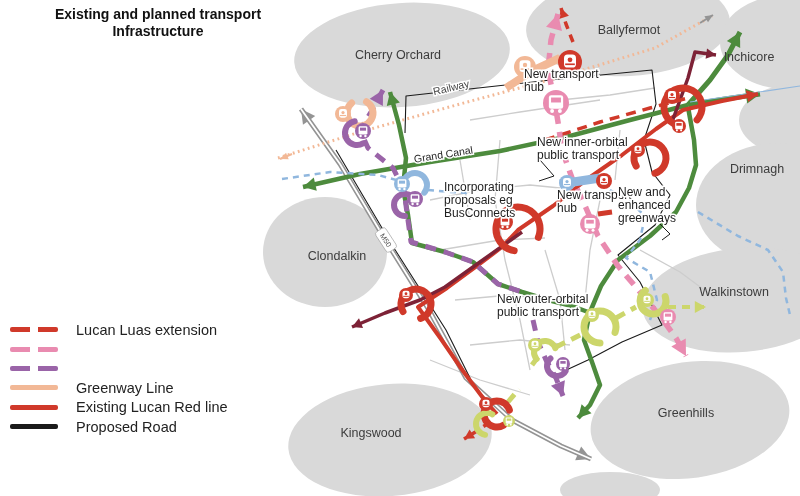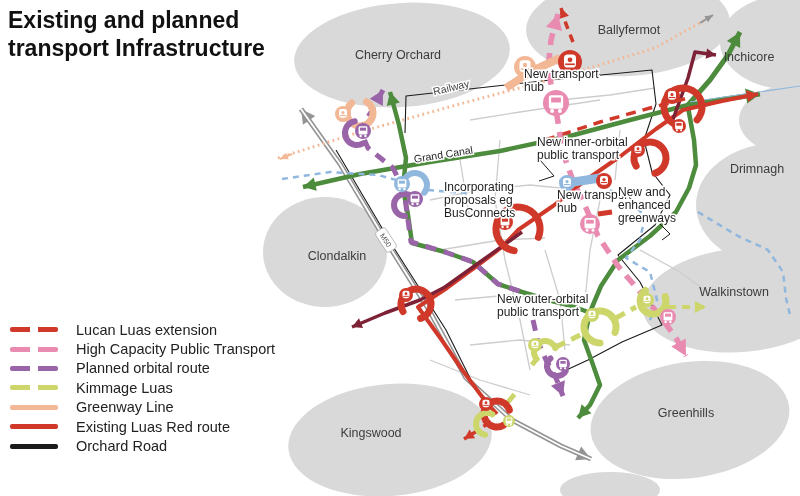--- a/index.html
+++ b/index.html
@@ -1,58 +1,52 @@
 <!DOCTYPE html>
 <html><head>
 <meta charset="utf-8">
 <style>
   html,body{margin:0;padding:0;}
   body{width:800px;height:496px;position:relative;background:#ffffff;overflow:hidden;
        font-family:"Liberation Sans", sans-serif;}
-  .title{position:absolute;left:8px;top:6px;width:300px;font-size:23px;line-height:1.22;
-         font-weight:bold;color:#111;}
+  .title{position:absolute;left:8px;top:6px;width:300px;font-size:14px;line-height:1.22;
+         font-weight:bold;color:#111;text-align:center;}
   .legend{position:absolute;left:10px;top:320px;}
   .legend-row{display:flex;align-items:center;height:19.4px;}
   .legend-swatch{width:48px;height:5px;border-radius:2px;margin-right:18px;flex:0 0 48px;}
   .legend-label{font-size:14.5px;color:#222;white-space:nowrap;}
   svg{position:absolute;left:0;top:0;}
 </style>
 </head>
 <body>
 
 <div class="title">Existing and planned transport Infrastructure</div>
 
 <div class="legend">
     <div class="legend-row">
       <div class="legend-swatch" style="background: repeating-linear-gradient(90deg, rgb(208, 57, 42) 0px, rgb(208, 57, 42) 20px, transparent 20px, transparent 28px);"></div>
       <span class="legend-label">Lucan Luas extension</span>
     </div>
     <div class="legend-row">
       <div class="legend-swatch" style="background: repeating-linear-gradient(90deg, rgb(233, 139, 176) 0px, rgb(233, 139, 176) 20px, transparent 20px, transparent 28px);"></div>
-      <span class="legend-label">High Capacity Public Transport</span>
     </div>
     <div class="legend-row">
       <div class="legend-swatch" style="background: repeating-linear-gradient(90deg, rgb(154, 100, 168) 0px, rgb(154, 100, 168) 20px, transparent 20px, transparent 28px);"></div>
-      <span class="legend-label">Planned orbital route</span>
-    </div>
-    <div class="legend-row">
-      <div class="legend-swatch" style="background: repeating-linear-gradient(90deg, rgb(204, 214, 107) 0px, rgb(204, 214, 107) 20px, transparent 20px, transparent 28px);"></div>
-      <span class="legend-label">Kimmage Luas</span>
     </div>
     <div class="legend-row">
       <div class="legend-swatch" style="background: rgb(242, 184, 150);"></div>
       <span class="legend-label">Greenway Line</span>
     </div>
     <div class="legend-row">
       <div class="legend-swatch" style="background: rgb(208, 57, 42);"></div>
-      <span class="legend-label">Existing Luas Red route</span>
+      <span class="legend-label">Existing Lucan Red line</span>
     </div>
     <div class="legend-row">
       <div class="legend-swatch" style="background: rgb(26, 26, 26);"></div>
-      <span class="legend-label">Orchard Road</span>
+      <span class="legend-label">Proposed Road</span>
     </div>
   </div>
 
 <svg id="map" width="800" height="496" viewBox="0 0 800 496">
     <ellipse cx="402" cy="55" rx="108" ry="52" fill="#d9d9d9" transform="rotate(-4 402 55)"></ellipse>
     <ellipse cx="628" cy="26" rx="102" ry="50" fill="#d9d9d9" transform="rotate(-3 628 26)"></ellipse>
     <ellipse cx="792" cy="42" rx="72" ry="48" fill="#d9d9d9" transform="rotate(0 792 42)"></ellipse>
     <ellipse cx="797" cy="120" rx="58" ry="36" fill="#d9d9d9" transform="rotate(0 797 120)"></ellipse>
     <ellipse cx="778" cy="205" rx="82" ry="62" fill="#d9d9d9" transform="rotate(0 778 205)"></ellipse>
     <ellipse cx="742" cy="300" rx="100" ry="52" fill="#d9d9d9" transform="rotate(-5 742 300)"></ellipse>

